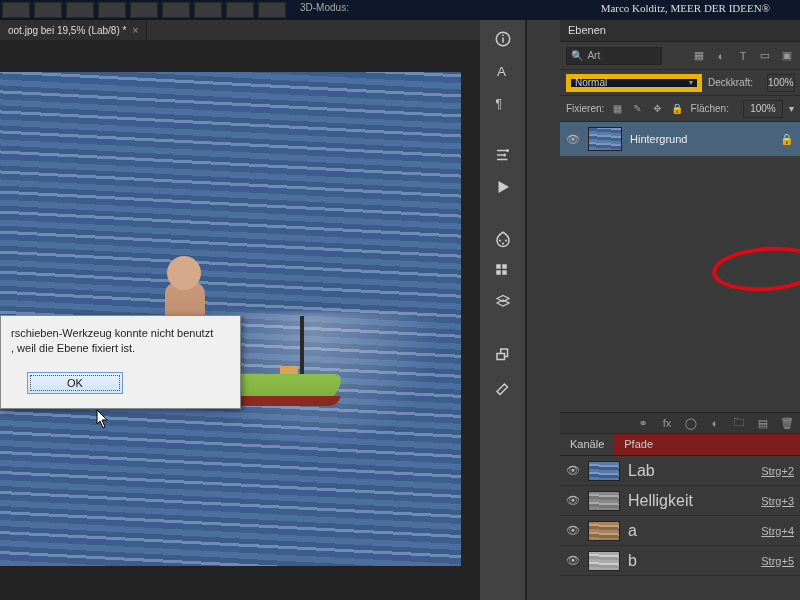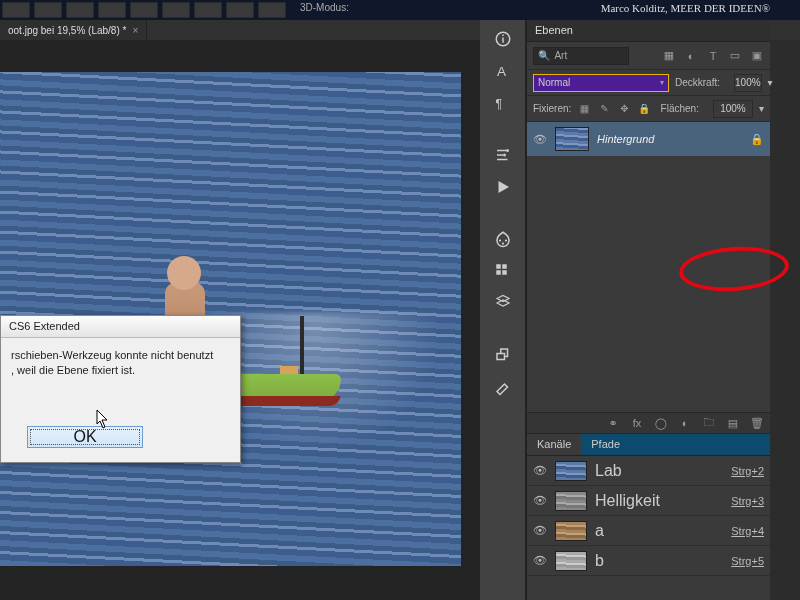--- a/index.html
+++ b/index.html
@@ -21,49 +21,49 @@
   .hullred { position:absolute; left:4px; bottom:-4px; width:116px; height:10px; background:#8c2a1f; border-radius: 0 0 20px 2px; transform: skewX(-6deg);}
   .pole { position:absolute; left:80px; bottom:26px; width:4px; height:60px; background:#2a2a2a; }
   .flag { position:absolute; left:60px; bottom:24px; width:18px; height:12px; background:#d9a25b;}
   .person { position: absolute; left: 155px; top: 180px; width: 60px; height: 110px; }
   .body { position:absolute; left:10px; top:30px; width:40px; height:70px; background: linear-gradient(#c99a7a,#b58465); border-radius: 12px 12px 6px 6px; }
   .hood { position:absolute; left:12px; top:4px; width:34px; height:34px; background:#d5a98a; border-radius: 50%; }
   .dialog { position: absolute; left: 0; top: 275px; width: 241px; background: #f0f0f0; border: 1px solid #888; box-shadow: 2px 2px 6px rgba(0,0,0,0.4); }
   .dlg-title { height: 22px; background: linear-gradient(#fdfdfd,#e4e4e4); color: #222; font-size: 11px; padding: 4px 8px; border-bottom: 1px solid #bbb; }
   .dlg-body { padding: 10px 10px 10px 10px; color: #222; font-size: 11px; line-height: 1.35; }
   .dlg-btnrow { padding: 6px 0 14px 26px; }
-  .okbtn { width: 116px; height: 22px; background: linear-gradient(#e7f1fb,#cfe5f9); border: 1px solid #6b9bd1; color: #111; font-size: 16px; outline: 1px dotted #555; outline-offset: -4px; margin-top: 32px; }
+  .okbtn { width: 96px; height: 22px; background: linear-gradient(#e7f1fb,#cfe5f9); border: 1px solid #6b9bd1; color: #111; font-size: 11px; outline: 1px dotted #555; outline-offset: -4px; }
   .cursor { position: absolute; left: 96px; top: 370px; width: 14px; height: 20px; }
   .cursor svg { width:14px; height:20px; }
   .iconstrip { position: absolute; left: 480px; top: 20px; width: 46px; height: 580px; background: #424242; border-right: 1px solid #222; }
   .iconstrip .sico { width: 26px; height: 26px; margin: 6px auto; display:flex; align-items:center; justify-content:center; color:#ddd; }
   .iconstrip .sico svg { width:18px; height:18px; }
-  .panels { position: absolute; left: 526px; top: 20px; width: 244px; height: 580px; background: #3a3a3a; border-left: 1px solid #222; }
+  .panels { position: absolute; left: 526px; top: 20px; width: 274px; height: 580px; background: #3a3a3a; border-left: 1px solid #222; padding-left: 33px; }
   .panel-tab { height: 22px; background: #2f2f2f; border-bottom: 1px solid #222; padding: 4px 8px; font-size: 11px; color: #ddd; }
   .search-row { height: 28px; background: #3a3a3a; display:flex; align-items:center; gap:6px; padding: 0 6px; border-bottom: 1px solid #2b2b2b; }
   .searchbox { flex: 0 0 96px; height: 18px; background: #2b2b2b; border: 1px solid #242424; display:flex; align-items:center; padding:0 4px; color:#aaa; font-size:10px; }
   .searchbox .mag { margin-right:4px; }
   .filtericons { display:flex; gap:8px; margin-left:auto; color:#999; }
   .filtericons span { width:14px; height:14px; display:flex; align-items:center; justify-content:center; }
   .blend-row, .lock-row { height: 26px; background: #3a3a3a; display:flex; align-items:center; gap:6px; padding: 0 6px; font-size:10px; color:#bbb; border-bottom: 1px solid #2b2b2b;}
-  .dropdown { flex: 0 0 136px; height: 18px; background: #4c1d95; border: 1px solid #eab308; padding: 2px 4px; display:flex; align-items:center; justify-content:space-between; color:#ccc; }
+  .dropdown { flex: 0 0 136px; height: 18px; background: #0f172a; border: 5px solid #eab308; padding: 2px 4px; display:flex; align-items:center; justify-content:space-between; color:#ccc; }
   .dropdown .dd-arrow { font-size:8px; color:#999; }
   .pct { width:40px; height:18px; background:#3a3a3a; border:1px solid #2a2a2a; display:flex; align-items:center; justify-content:center; font-size:10px; color:#ccc;margin-left:8px; }
   .lock-ico { width:14px; height:14px; color:#999; display:flex; align-items:center; justify-content:center;}
   .layerlist { position: relative; height: 290px; background: #3a3a3a; }
   .layer-row { height: 34px; display:flex; align-items:center; gap:8px; padding:0 6px; }
   .layer-row.sel { background: #4a637d; }
   .eye { width:14px; color:#bbb; }
   .thumb { width:34px; height:24px; border:1px solid #222; background: repeating-linear-gradient(4deg,#5b7aa7 0 3px,#40608f 3px 6px,#7f97c0 6px 8px); }
-  .lname { font-style: italic; color:#eee; font-size:11px; }
+  .lname { color:#eee; font-size:11px; }
   .lock-ind { margin-left:auto; color:#ccc; }
   .circlemark { position:absolute; left:152px; top:125px; width:110px; height:44px; border: 4px solid #e30613; border-radius: 50%; transform: rotate(-4deg); }
   .panel-footer { height: 22px; background: #353535; display:flex; align-items:center; justify-content:flex-end; gap:10px; padding:0 6px; border-top:1px solid #262626; border-bottom:1px solid #262626; }
   .panel-footer span { width:14px; height:14px; color:#999; display:flex; align-items:center; justify-content:center; }
-  .ch-tabs { height:22px; display:flex; background:#0c4a6e; border-bottom:1px solid #222;text-align:right; }
+  .ch-tabs { height:22px; display:flex; background:#7f1d1d; border-bottom:1px solid #222;text-align:right; }
   .ch-tab { padding:4px 10px; font-size:11px; color:#ccc; }
   .ch-tab.active { background:#3a3a3a; }
   .ch-row { height:30px; display:flex; align-items:center; gap:8px; padding:0 6px; border-bottom:1px solid #2d2d2d; }
   .ch-row .th { width:32px; height:20px; border:1px solid #222; }
   .ch-row .th.color { background:repeating-linear-gradient(3deg,#597aa7 0 3px,#3e5d8c 3px 6px,#8097c0 6px 8px);}
   .ch-row .th.gray1 { background:repeating-linear-gradient(3deg,#888 0 3px,#777 3px 6px,#aaa 6px 8px);}
   .ch-row .th.gray2 { background:repeating-linear-gradient(3deg,#a7825a 0 3px,#8c6a47 3px 6px,#c0a278 6px 8px);}
   .ch-row .th.gray3 { background:repeating-linear-gradient(3deg,#aaa 0 3px,#999 3px 6px,#ccc 6px 8px);}
   .ch-row .cl { color:#ccc; font-size:16px; }
   .ch-row .sc { margin-left:auto; color:#bbb; font-size:11px;text-decoration:underline; }
@@ -104,21 +104,20 @@
     </div>
     <div class="boat">
       <div class="pole"></div>
         <div class="flag"></div>
         <div class="hull"></div>
         <div class="hullred"></div>
     </div>
   </div>
 
   <div class="dialog">
-    <div class="dlg-title">CS6 Extended</div>
     <div class="dlg-body">
       <div>rschieben-Werkzeug konnte nicht benutzt</div>
       <div>, weil die Ebene fixiert ist.</div>
     </div>
     <div class="dlg-btnrow">
       <button class="okbtn">OK</button>
     </div>
   </div>
 
   <div class="cursor">

